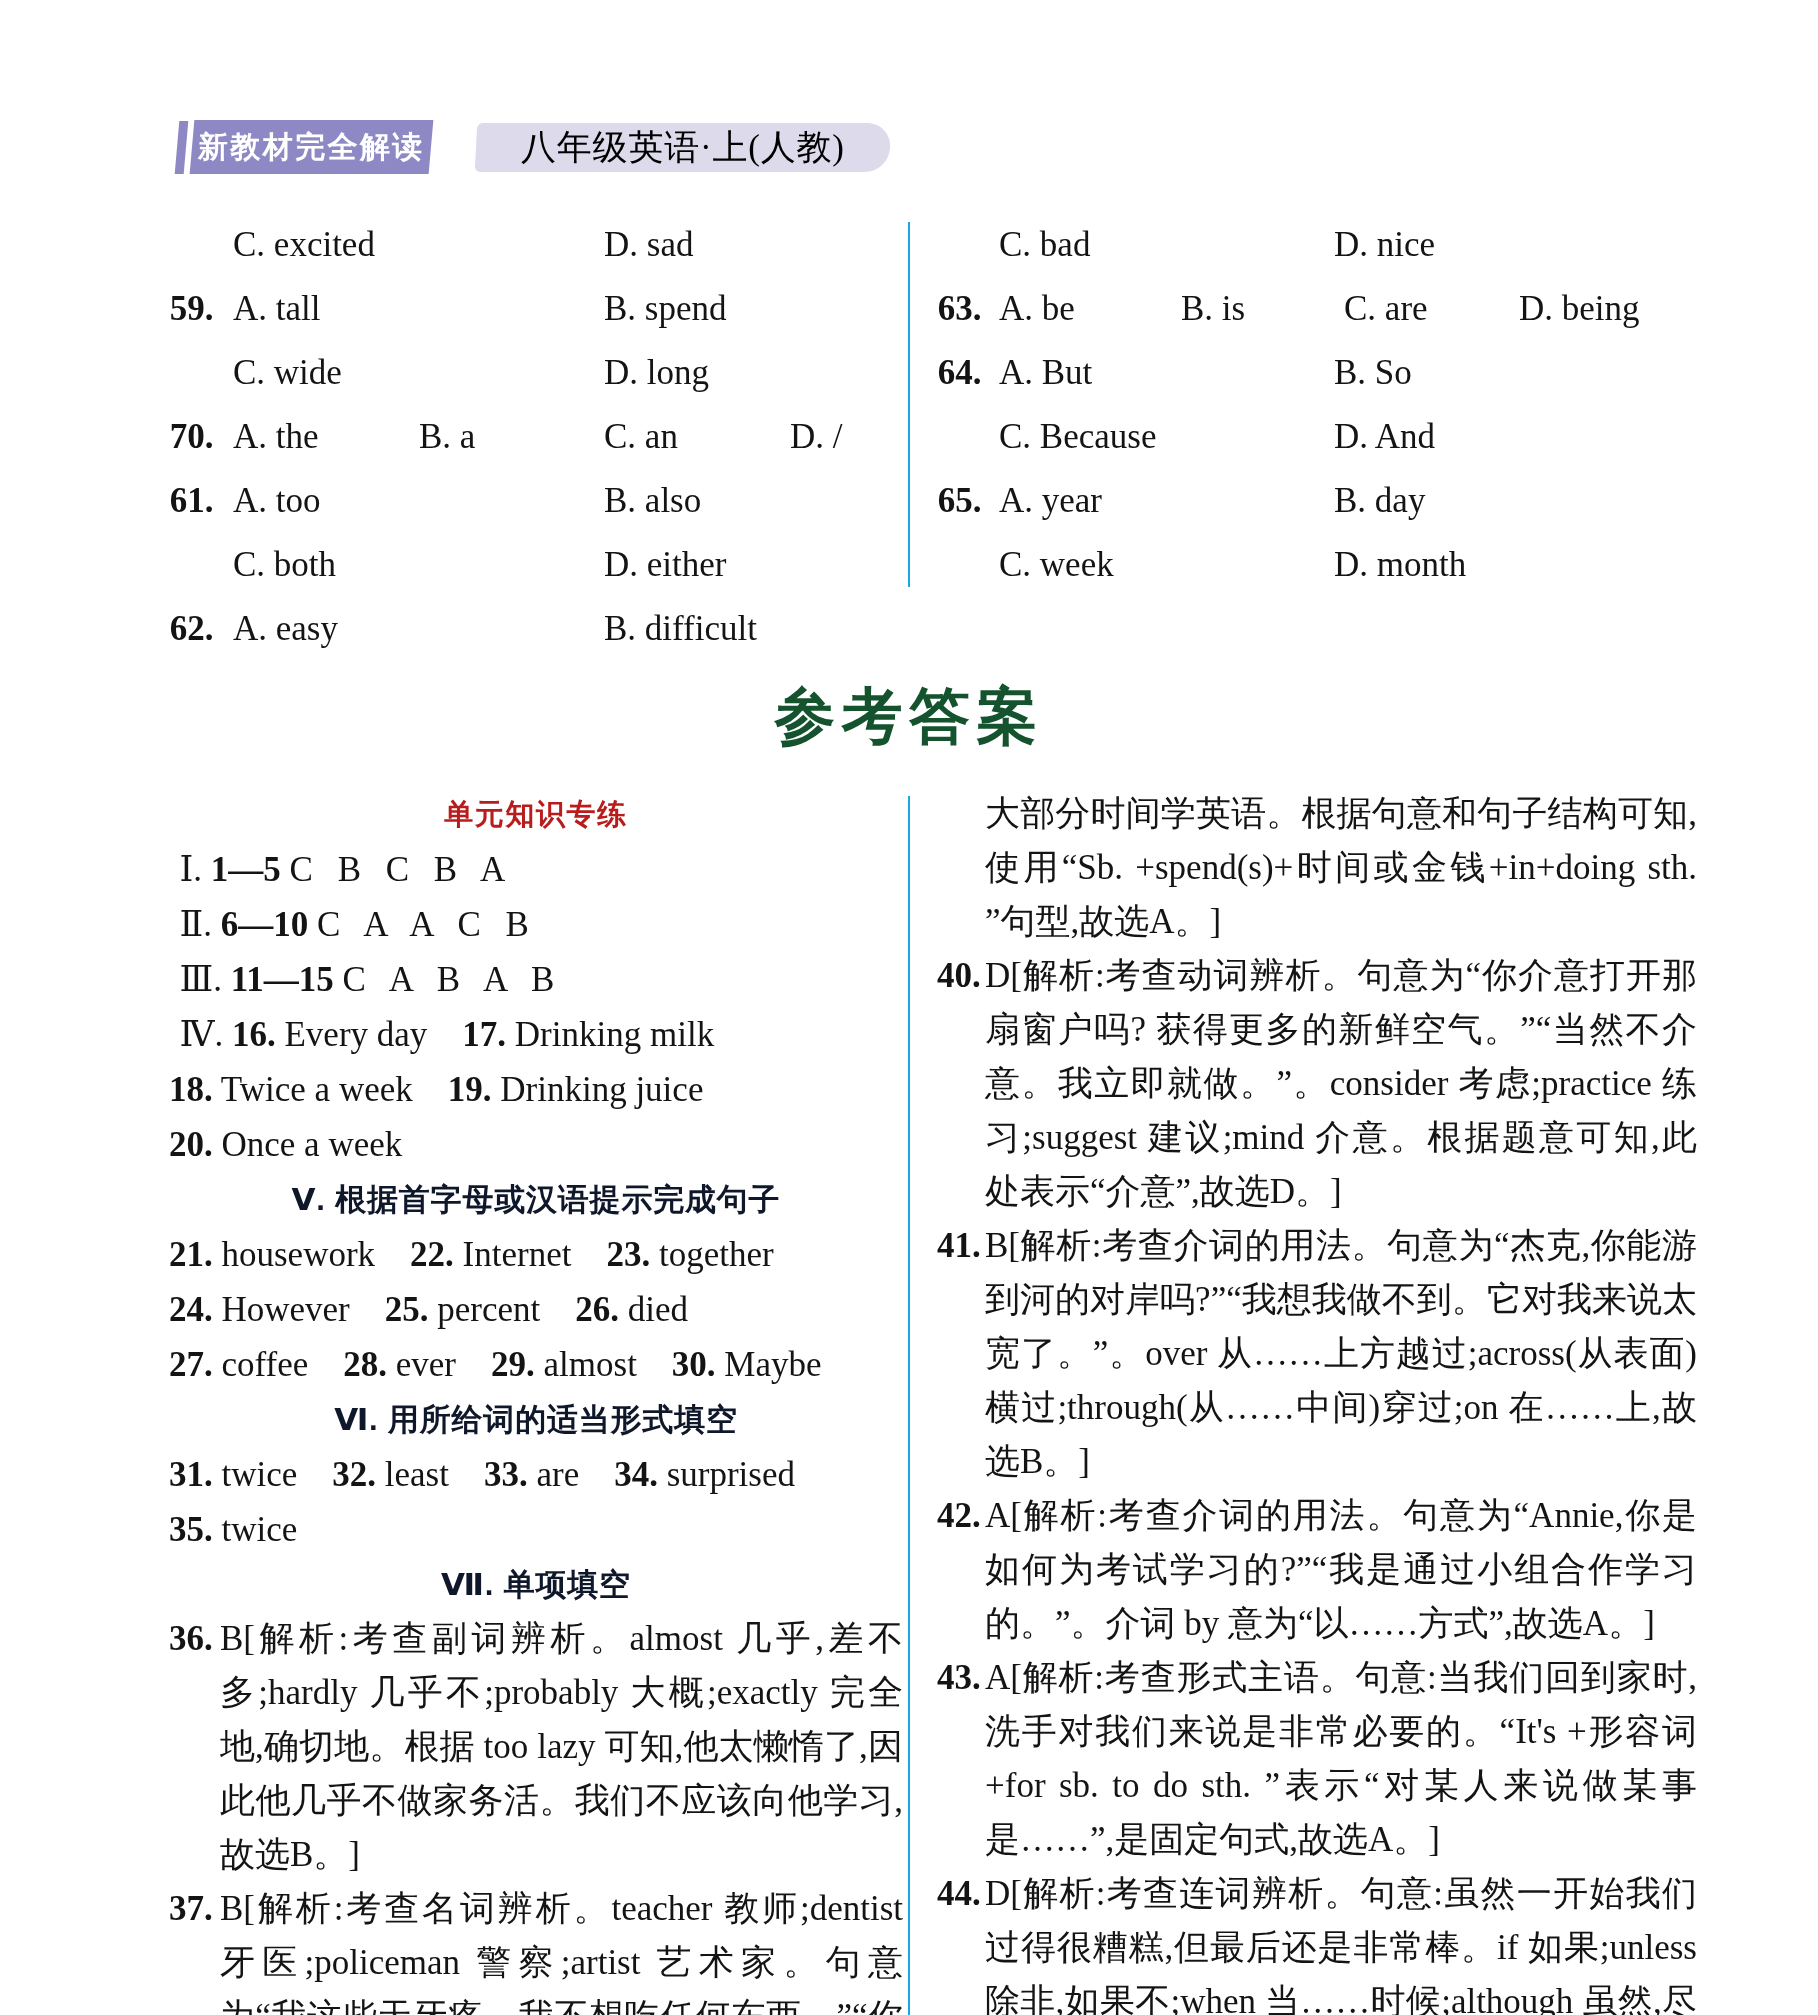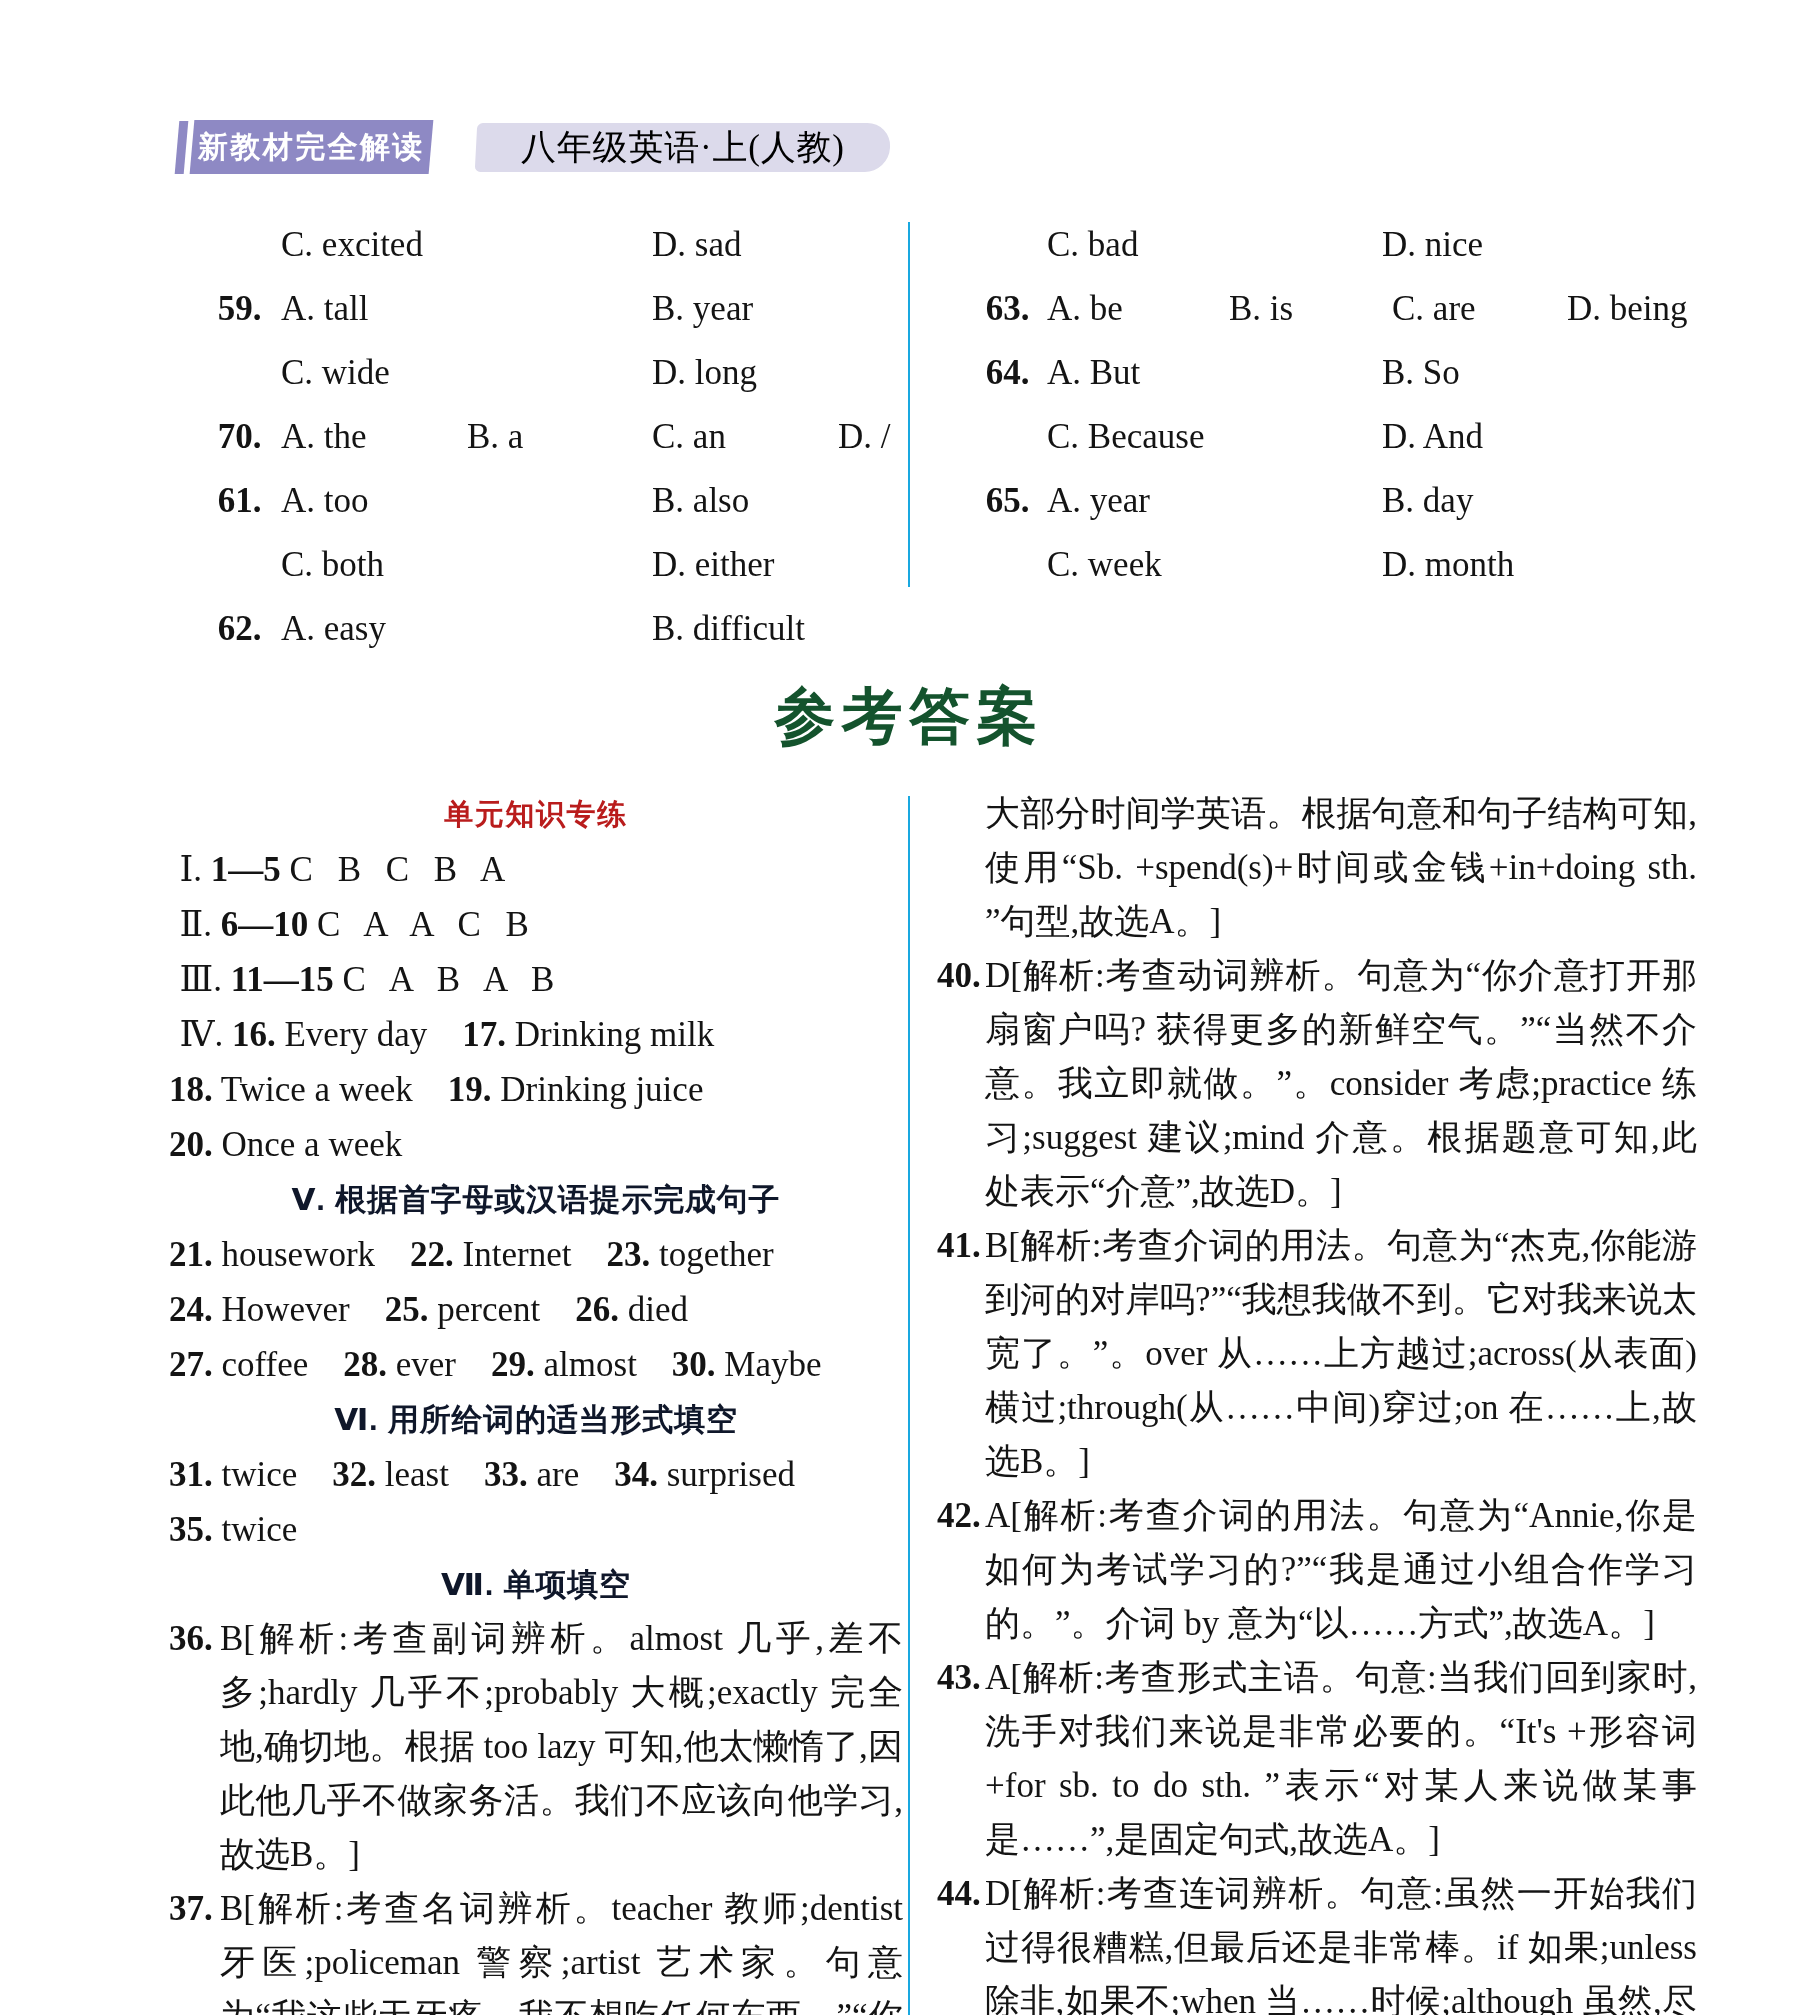--- a/index.html
+++ b/index.html
@@ -32,21 +32,21 @@
     background:#dcdaeb;transform:skewX(-3deg);
     border-radius:5.6px 24px 24px 5.6px;
     display:flex;align-items:center;justify-content:center;
   }
   .badge-book span{
     transform:skewX(3deg);
     font-family:"Liberation Serif","DejaVu Serif",serif;
     color:#000;font-size:35px;letter-spacing:0.8px;white-space:nowrap;
   }
   
-  .qcol{position:absolute;top:213px;width:762px;margin-left:48px;}
+  .qcol{position:absolute;top:213px;width:762px;}
   .qcol.left{left:169px;}
   .qcol.right{left:937px;}
   .qrow{position:relative;height:64px;}
   .qcell{
     position:absolute;top:50%;transform:translateY(-50%);
     font-size:35px;white-space:nowrap;
   }
   .q-num{left:0.8px;font-weight:700;}
   .q-a{left:64px;}
   .q-b{left:435px;}
@@ -106,21 +106,21 @@
   </div>
 
   <div class="qcol left">
       <div class="qrow">
         <span class="qcell q-a">C. excited</span>
         <span class="qcell q-b">D. sad</span>
       </div>
       <div class="qrow">
         <span class="qcell q-num">59.</span>
         <span class="qcell q-a">A. tall</span>
-        <span class="qcell q-b">B. year</span>
+        <span class="qcell q-b">B. spend</span>
       </div>
       <div class="qrow">
         <span class="qcell q-a">C. wide</span>
         <span class="qcell q-b">D. long</span>
       </div>
       <div class="qrow">
         <span class="qcell q-num">70.</span>
         <span class="qcell q-a">A. the</span>
         <span class="qcell q-b2">B. a</span>
         <span class="qcell q-c2">C. an</span>

